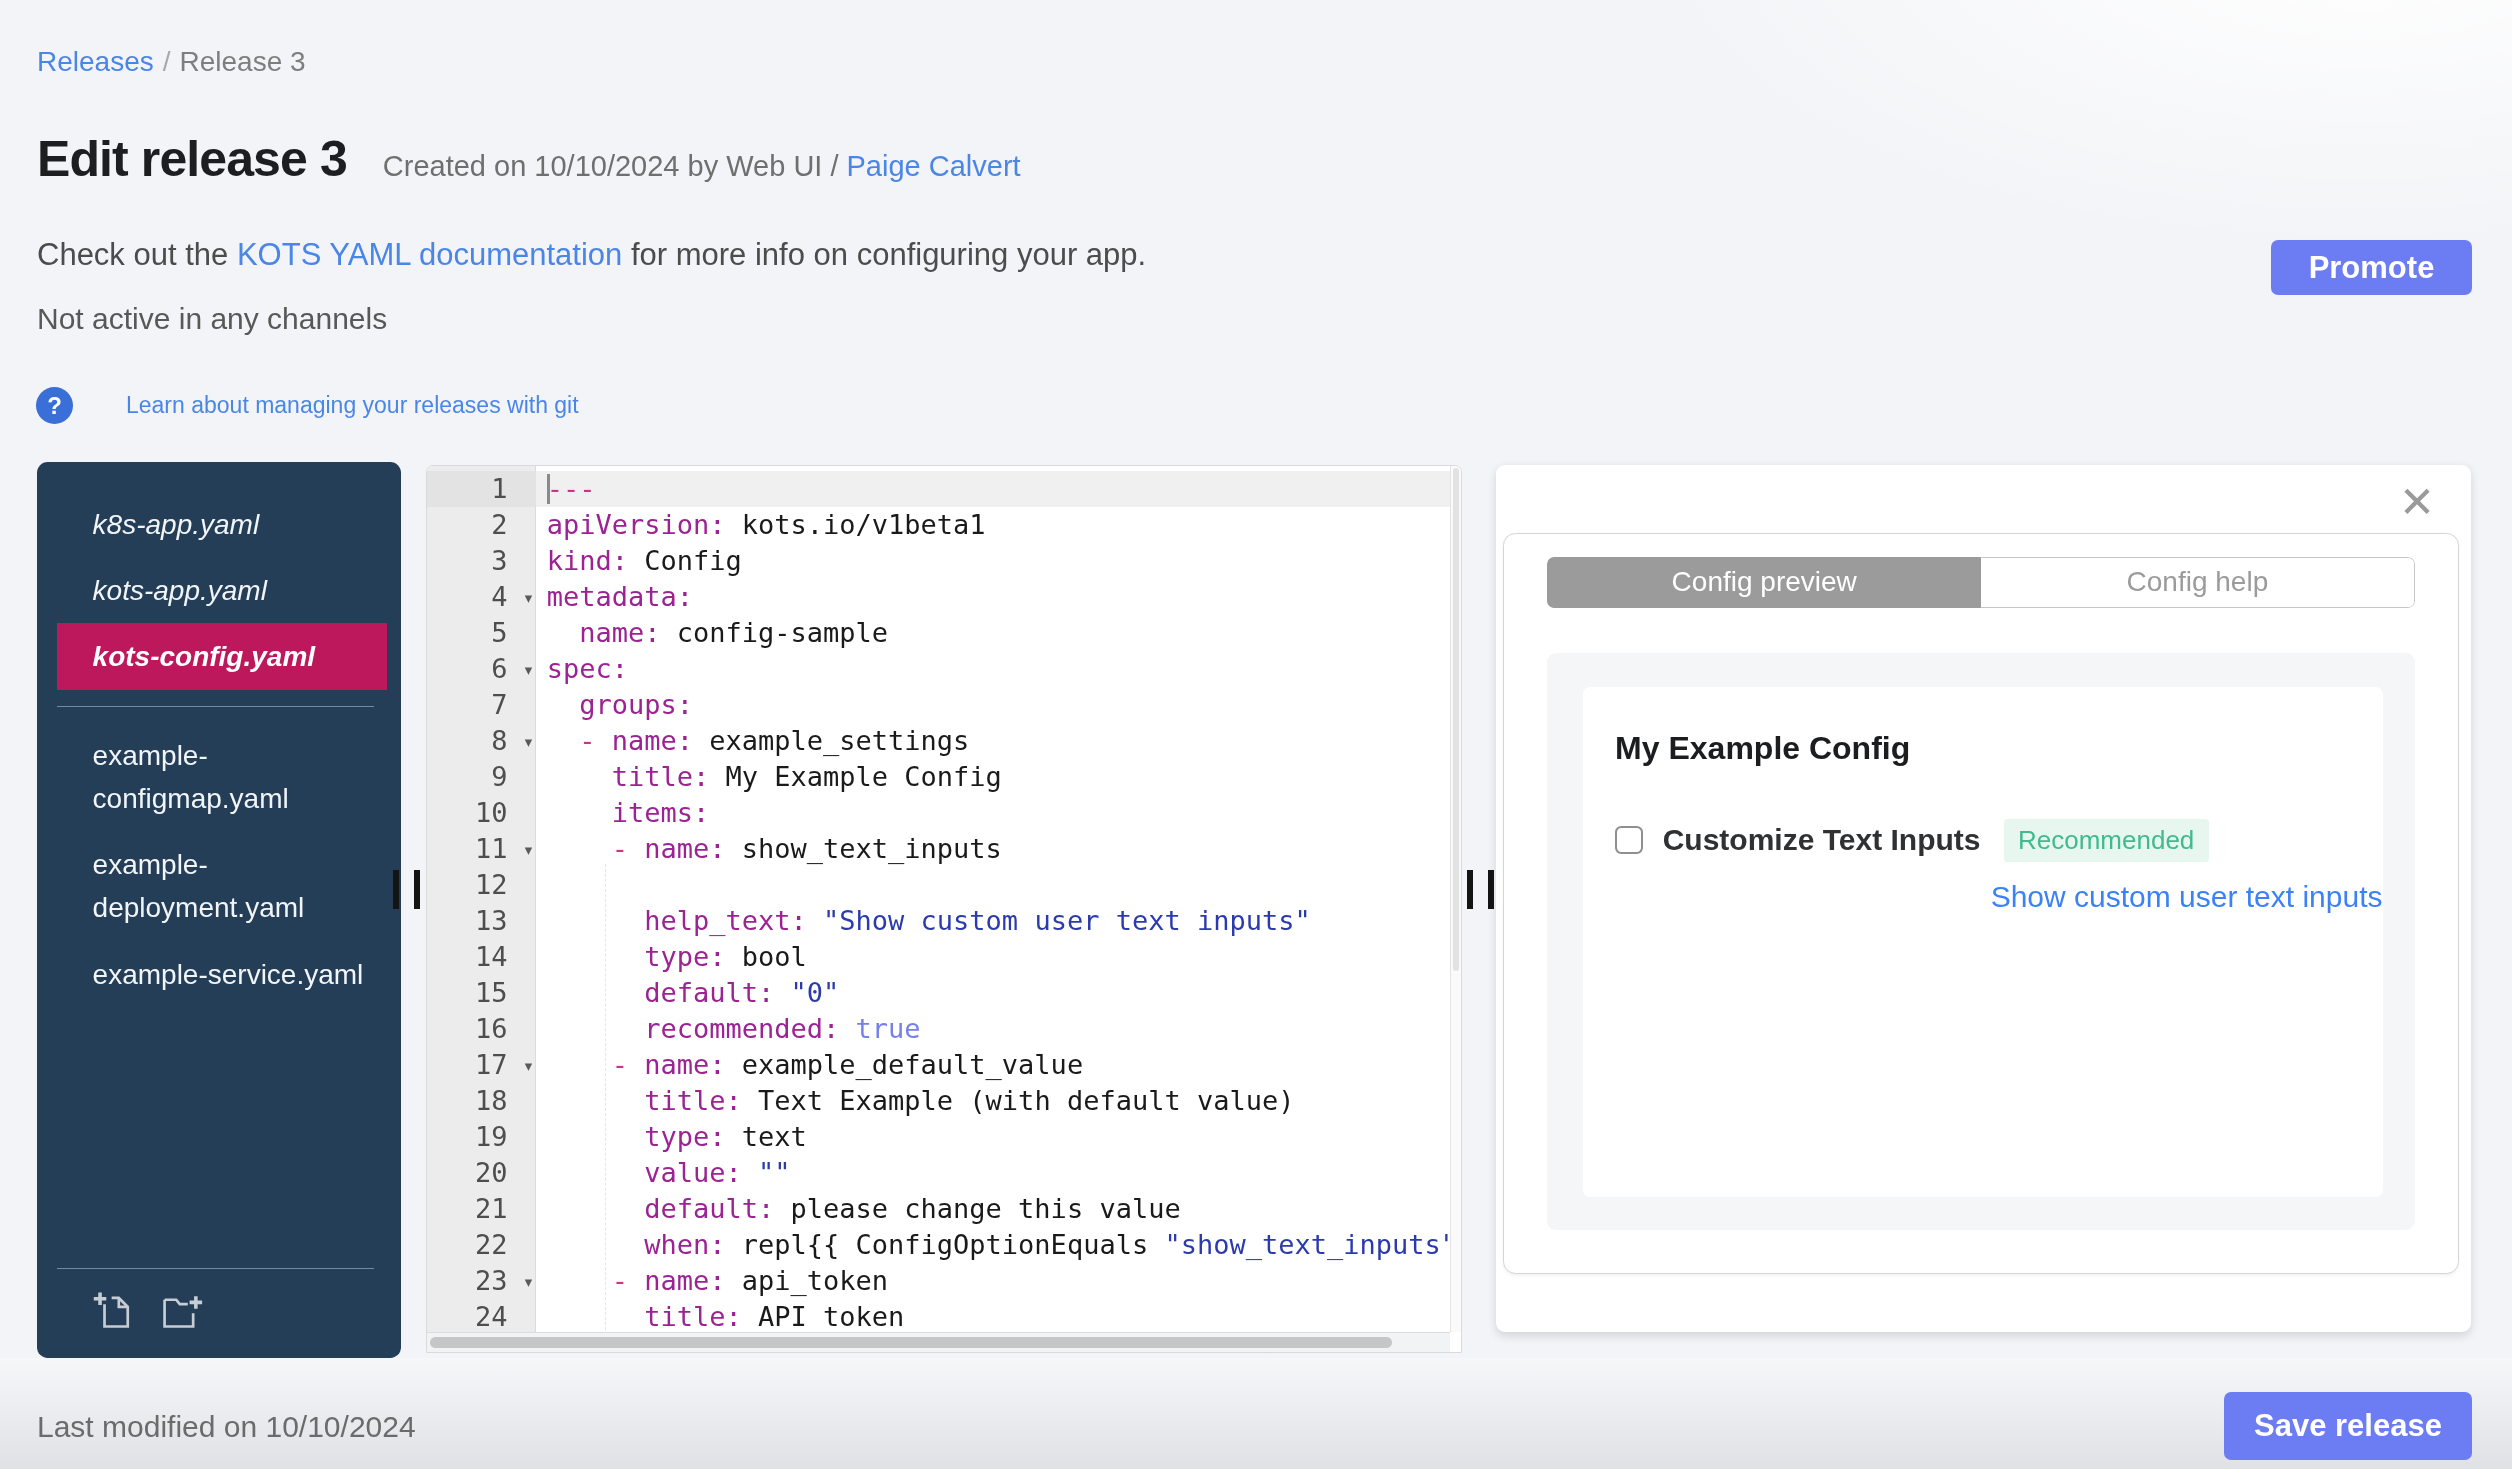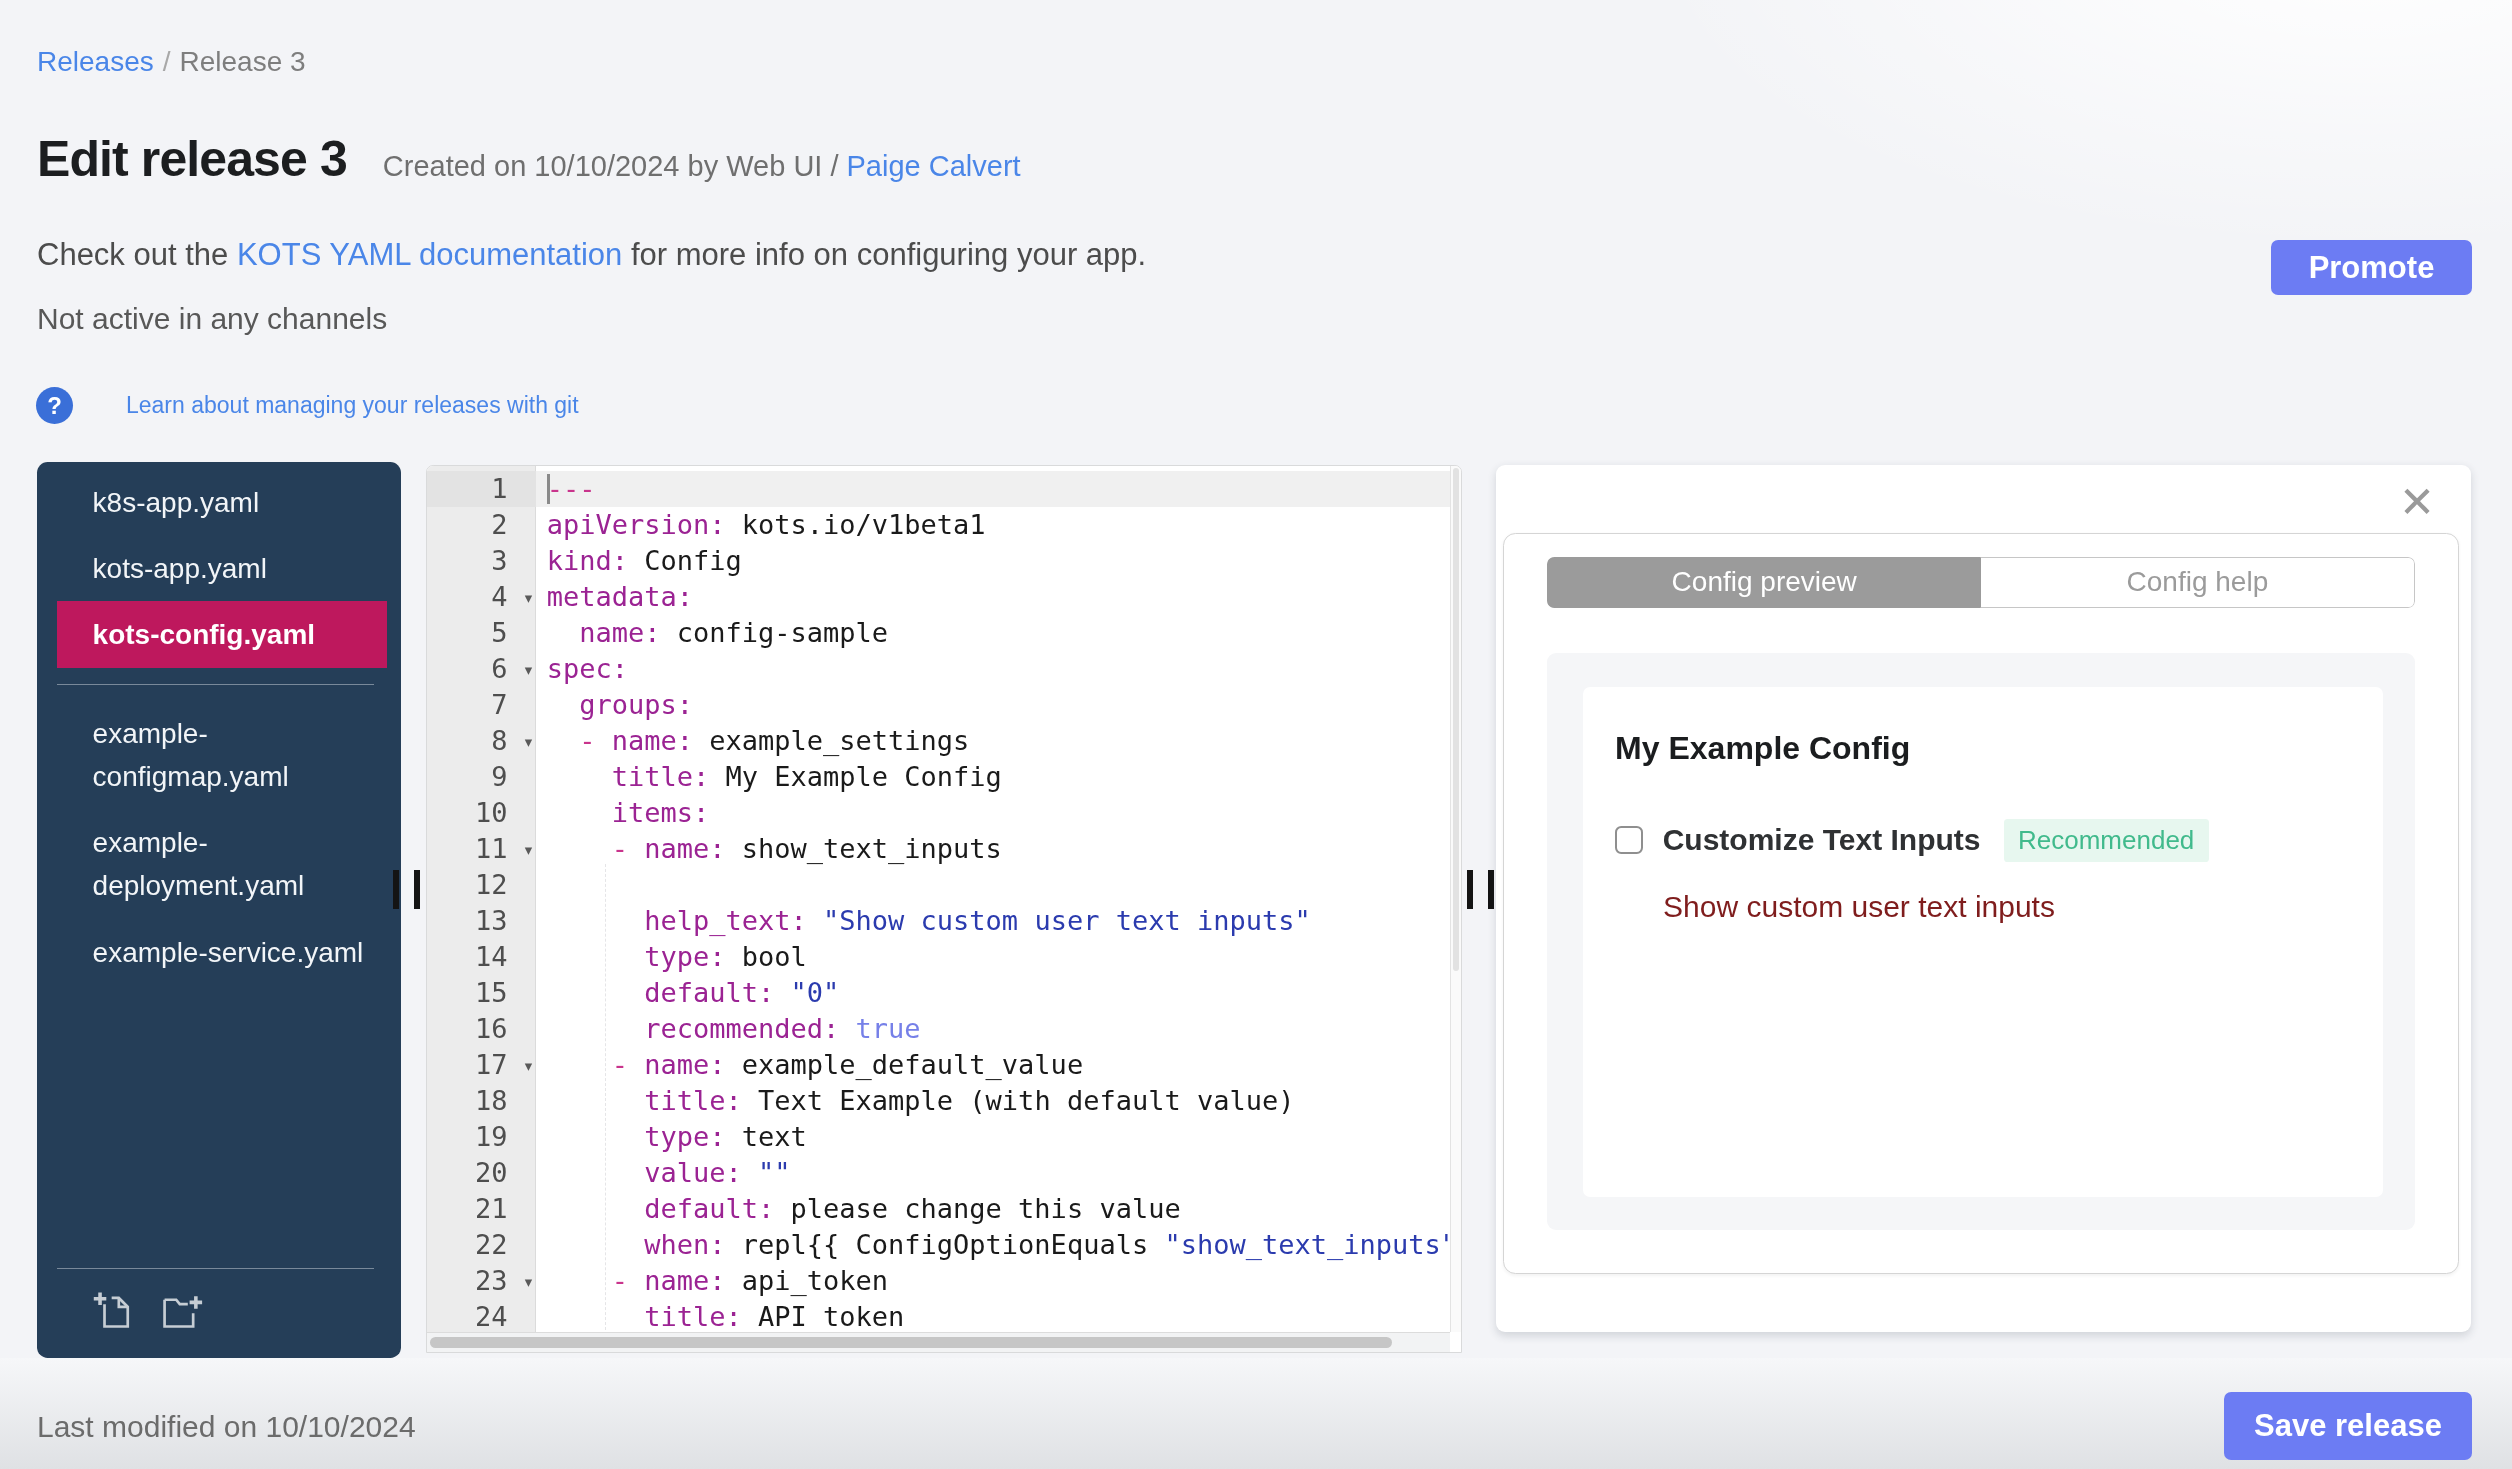--- a/index.html
+++ b/index.html
@@ -41,21 +41,21 @@
   .help-badge { width:37px; height:37px; border-radius:50%; background:#3A6FD8; color:#fff;
                 font-size:24px; font-weight:bold; display:flex; align-items:center; justify-content:center; }
   .git-link { font-size:23px; color:#4A86E8;margin-left:36px; }
 
   
   .workspace { position:absolute; left:0; top:462px; width:2512px; height:896px; }
 
   
   .sidebar { position:absolute; left:37px; top:0; width:364px; height:896px;
              background:#253E58; border-radius:10.7px; }
-  .file-list-top { padding-top:7px; }
+  .file-list-top { padding-top:29px;font-style:italic; }
   .file-item { margin:0 14.3px 0 19.6px; padding:11.6px 1.8px 11.6px 36px; font-size:28px; line-height:43px;
                color:#F2F5F8; cursor:pointer; overflow-wrap:break-word; }
   .file-item.selected { background:#be185d; font-weight:bold; color:#FFFFFF; }
   .sb-divider { border:none; border-top:1.8px solid #8E9CAB; opacity:.8; margin:16px 27px 16px 19.6px; }
   .sidebar-footer { position:absolute; left:0; right:0; bottom:0; }
   .sb-icons { display:flex; gap:27px; padding:19.6px 0 27px 55px; }
   .sb-icons svg { cursor:pointer; }
 
   
   .drag-handle { position:absolute; top:408px; width:27px; height:39px;
@@ -102,21 +102,21 @@
   .ptab:first-child { border-radius:6.2px 0 0 6.2px; }
   .ptab:last-child { border-radius:0 6.2px 6.2px 0; border-left:none; }
   .ptab.active { background:#9B9B9B; color:#FFFFFF; border-color:#9B9B9B; }
   .gray-section { margin:45px 43px 0; height:577px; background:#F5F6F8; border-radius:9px; }
   .inner-card { margin:0 32px 0 36px; position:relative; top:34px; height:510px; background:#FFFFFF; border-radius:7.1px; }
   .group-title { padding-top:43px; margin-left:32px; font-size:32px; font-weight:bold; color:#1B1D1F; }
   .config-row { margin:52px 0 0 32px; display:flex; align-items:center; gap:19.6px; }
   .checkbox { width:28px; height:28px; border:2.7px solid #8F8F8F; border-radius:6.2px; background:#fff; cursor:pointer; flex:none; }
   .item-label { font-size:30px; font-weight:bold; color:#2F3133; }
   .badge { margin-left:3.6px; font-size:26px; color:#41BA8C; background:#E7F7EF; padding:6.2px 14.3px; border-radius:3.6px; }
-  .item-help { margin:28px 0 0 80px; font-size:30px; color:#7f1d1d; }
+  .item-help { margin:18px 0 0 80px; font-size:30px; color:#3b82f6;text-align:right; }
 
   
   .footer { position:absolute; left:0; top:1358px; width:2512px; height:111px;
             background:linear-gradient(#F6F7F9, #DFE1E4); }
   .last-modified { position:absolute; left:37px; top:52px; font-size:30px; color:#6B6B6B; }
   .save-btn { position:absolute; right:40px; top:34px; width:248px; height:68px; font-size:31px; }
 </style>
 </head>
 <body>
 

